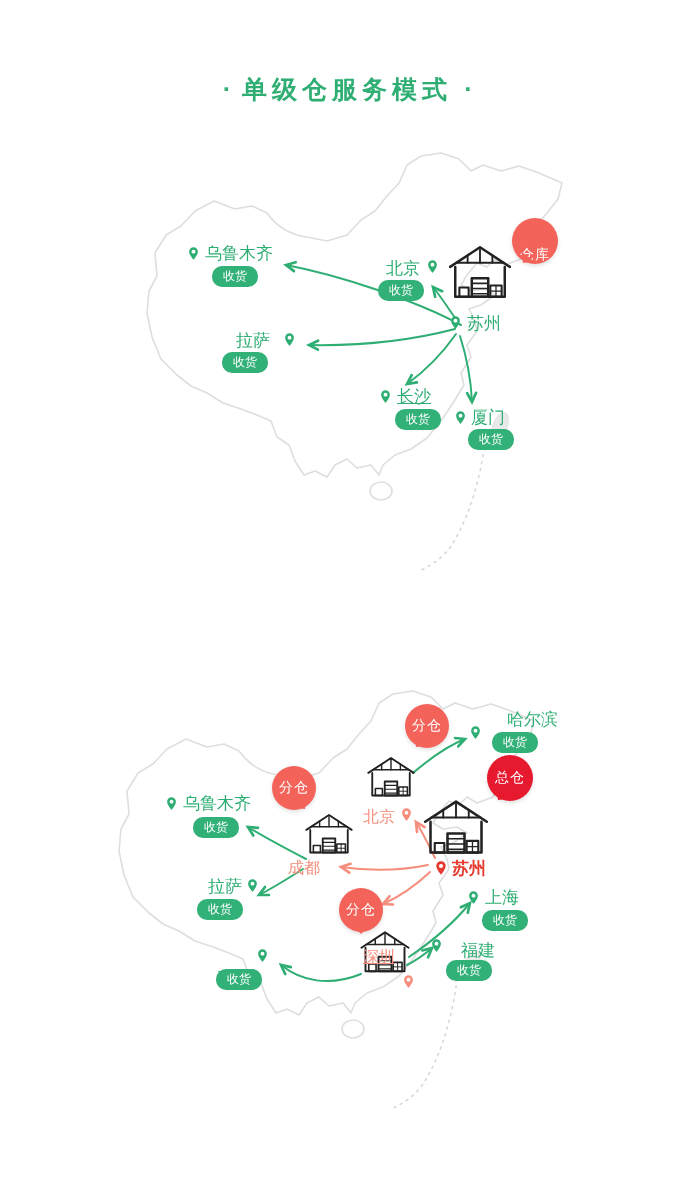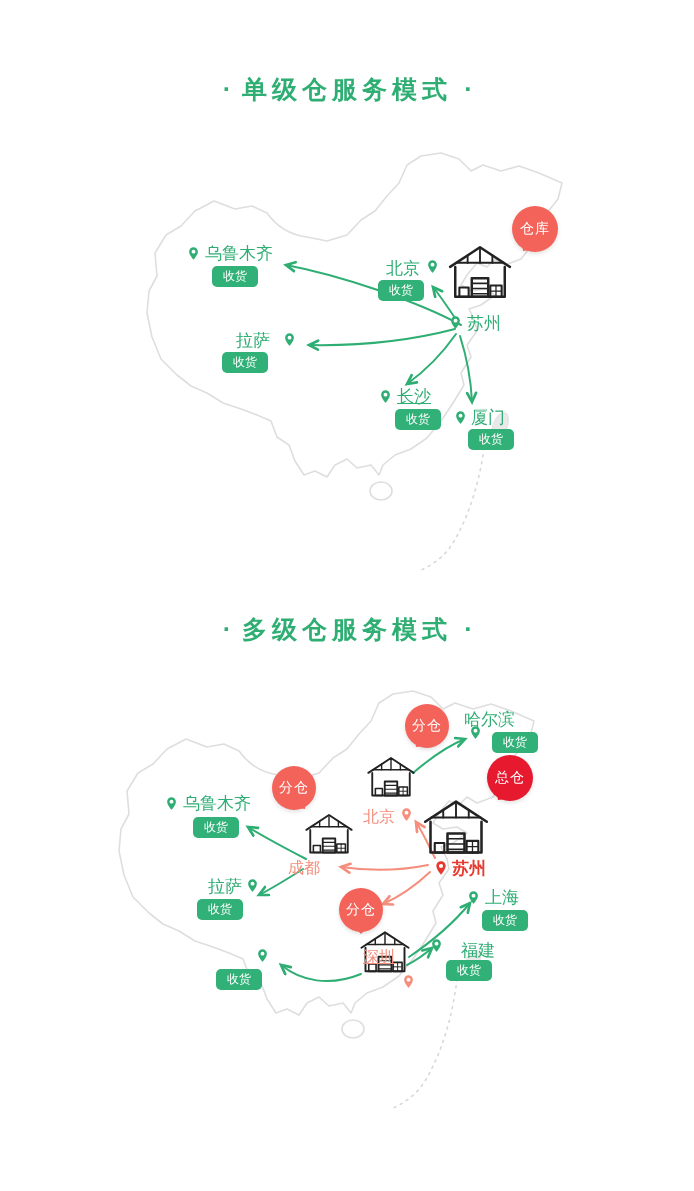--- a/index.html
+++ b/index.html
@@ -14,21 +14,21 @@
   }
   .title .dot{font-size:20px;letter-spacing:0;margin:0 12px;vertical-align:2px;}
   .lbl{position:absolute;z-index:3;font-size:17px;color:#2fae74;white-space:nowrap;line-height:1.1;}
   .lbl.salmon{color:#f58e7d;font-size:16px;}
   .lbl.red{color:#e73a2f;font-weight:700;}
   .pin{position:absolute;z-index:3;width:15px;height:15px;color:#2fae74;}
   .pin.salmon{color:#f58e7d;}
   .pin.red{color:#e7392f;width:16px;height:16px;}
   .tag{
     position:absolute;z-index:3;background:#31b077;color:#fff;
-    font-size:12px;line-height:21px;padding:0 11px;border-radius:5px;white-space:nowrap;
+    font-size:12px;line-height:21px;padding:0 11px;border-radius:10px;white-space:nowrap;
   }
   .bubble{
     position:absolute;z-index:4;border-radius:50%;color:#fff;
     display:flex;align-items:center;justify-content:center;
     font-size:14px;letter-spacing:1px;background:var(--bc);
     box-shadow:0 2px 4px rgba(0,0,0,.12);
   }
   .bubble.coral{--bc:#f4635a;}
   .bubble.bright-red{--bc:#e7192f;}
   .bubble::after{content:"";position:absolute;width:0;height:0;border:8px solid transparent;border-top-color:var(--bc);}
@@ -111,21 +111,21 @@
       <path class="arr-g" marker-end="url(#ah-g)" d="M352 961 C320 974 292 968 272 952"></path>
       <path class="arr-g" marker-end="url(#ah-g)" d="M398 952 C408 947 416 941 423 935"></path>
       <path class="arr-g" marker-end="url(#ah-g)" d="M400 944 C428 925 448 906 461 890"></path>
     </g>
   </svg>
 
   <div class="title" style="top:60px;">
     <span class="dot">·</span><span>单级仓服务模式</span><span class="dot">·</span>
   </div>
 
-  <div class="bubble coral tail-bl" style="left:503px;top:193px;width:46px;height:46px;">
+  <div class="bubble coral tail-bl" style="left:503px;top:205px;width:46px;height:46px;align-items:flex-end;">
     <span>仓库</span>
   </div>
 
   <svg class="wh" style="left:438px;top:228px;" width="66" height="60">
       <use href="#warehouse"></use>
     </svg>
 
   <svg class="pin" style="left:439px;top:302px;" viewBox="0 0 24 24">
       <use href="#pin"></use>
     </svg>
@@ -154,36 +154,33 @@
     </svg>
   <div class="lbl" style="left:388px;top:374px;text-decoration:underline;">长沙</div>
   <div class="tag" style="left:386px;top:396px;">收货</div>
 
   <svg class="pin" style="left:444px;top:397px;" viewBox="0 0 24 24">
       <use href="#pin"></use>
     </svg>
   <div class="lbl" style="left:462px;top:395px;">厦门</div>
   <div class="tag" style="left:459px;top:416px;">收货</div>
 
-  <div class="title" style="top:600px;">
-    <span class="dot">·</span><span>多级仓服务模式</span><span class="dot">·</span>
-  </div>
 
   <div class="bubble coral tail-bl" style="left:396px;top:691px;width:44px;height:44px;">
     <span>分仓</span>
   </div>
   <svg class="wh" style="left:357px;top:740px;" width="50" height="46">
       <use href="#warehouse"></use>
     </svg>
   <div class="lbl salmon" style="left:354px;top:795px;">北京</div>
   <svg class="pin salmon" style="left:390px;top:794px;" viewBox="0 0 24 24">
       <use href="#pin"></use>
     </svg>
 
-  <div class="lbl" style="left:455px;top:697px;">哈尔滨</div>
+  <div class="lbl" style="left:498px;top:697px;">哈尔滨</div>
   <svg class="pin" style="left:459px;top:712px;" viewBox="0 0 24 24">
       <use href="#pin"></use>
     </svg>
   <div class="tag" style="left:483px;top:719px;">收货</div>
 
   <div class="bubble bright-red tail-bl" style="left:478px;top:742px;width:46px;height:46px;font-family:Liberation Mono, monospace;">
     <span>总仓</span>
   </div>
   <svg class="wh" style="left:413px;top:782px;" width="68" height="62">
       <use href="#warehouse"></use>

